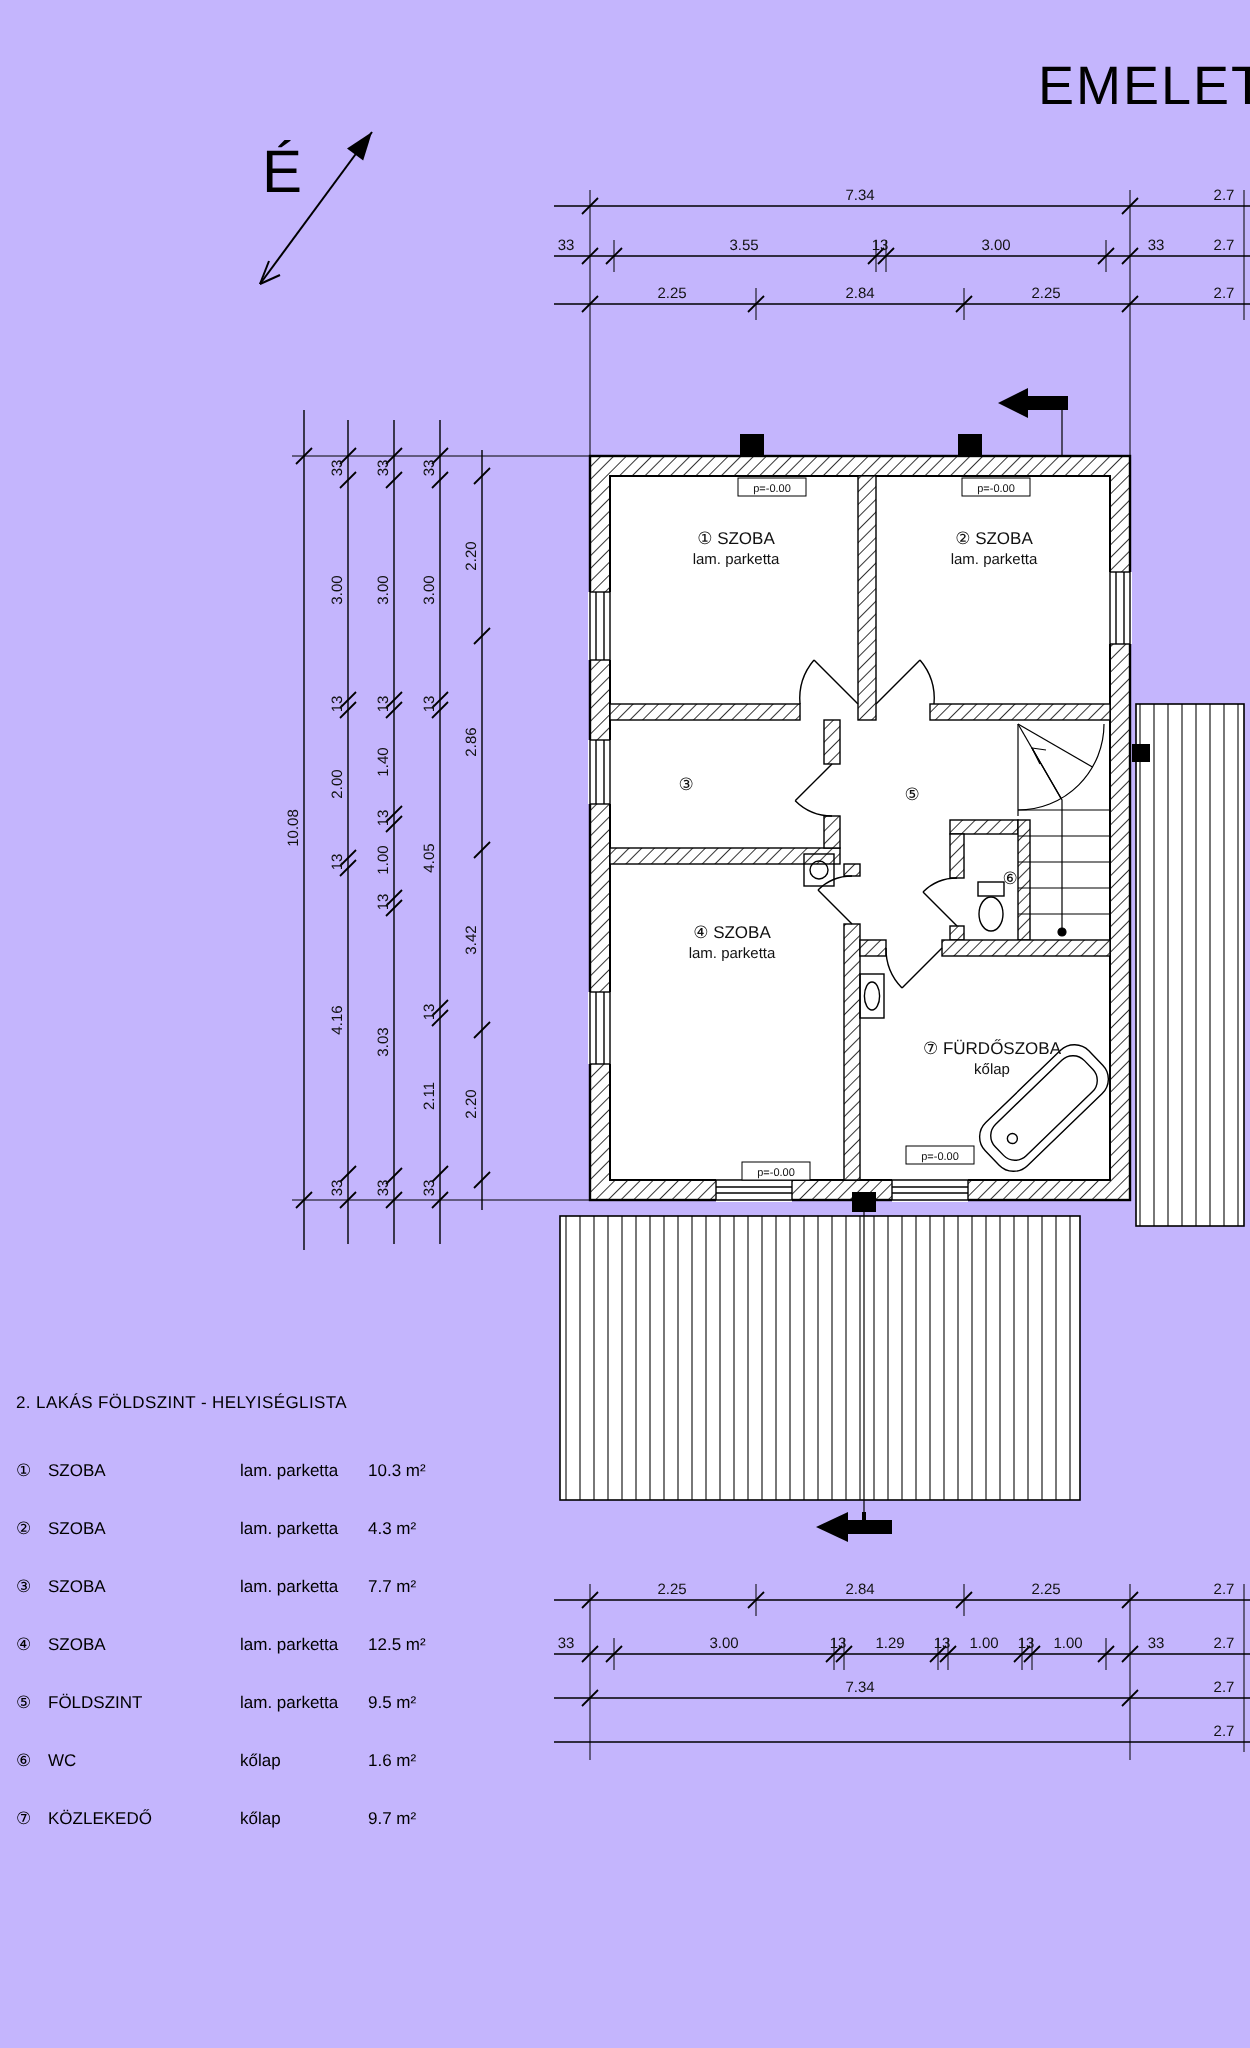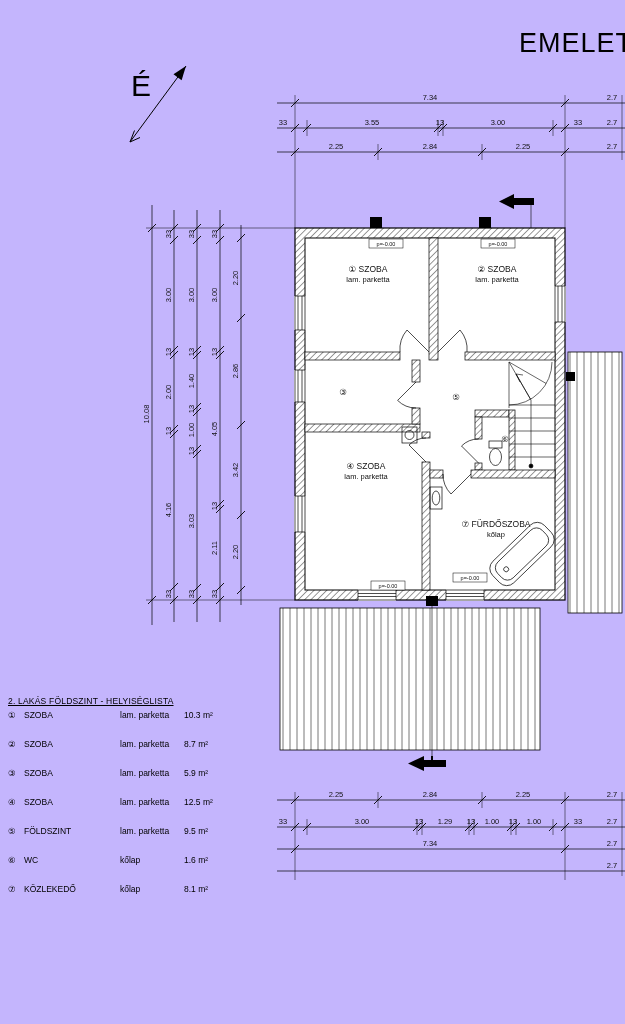--- a/index.html
+++ b/index.html
@@ -6,21 +6,21 @@
   .canvas{position:relative;width:625px;height:1024px;background:#c4b5fd;overflow:hidden;
           font-family:"Liberation Sans",sans-serif;color:#000;}
   svg text{font-family:"Liberation Sans",sans-serif;fill:#111;}
   .d{font-size:7.5px;text-anchor:middle;}
   .rm{font-size:8.5px;text-anchor:middle;}
   .rm2{font-size:7.5px;text-anchor:middle;}
   .pl{font-size:5.5px;text-anchor:middle;}
   .ttl{font-size:27px;letter-spacing:1px;fill:#000;}
   .north-letter{font-size:30px;fill:#000;}
   .legend{position:absolute;left:8px;top:696px;width:218px;}
-  .legend-title{font-size:8.5px;text-decoration:underline;letter-spacing:.2px;margin-bottom:4px;}
+  .legend-title{font-size:8.5px;letter-spacing:.2px;margin-bottom:24px;}
   .lrow{display:grid;grid-template-columns:16px 96px 64px 1fr;height:29px;font-size:8.5px;align-items:start;}
 </style>
 </head>
 <body>
 
 <div class="canvas">
 
 <svg width="625" height="1024" viewBox="0 0 625 1024">
   <defs>
     <pattern id="wallHatch" width="4.5" height="4.5" patternUnits="userSpaceOnUse" patternTransform="rotate(45)">
@@ -421,27 +421,27 @@
   <div class="lrow">
     <span>①</span>
     <span>SZOBA</span>
     <span>lam. parketta</span>
     <span>10.3 m²</span>
   </div>
   <div class="lrow">
     <span>②</span>
     <span>SZOBA</span>
     <span>lam. parketta</span>
-    <span>8.7 m²</span>
+    <span>4.3 m²</span>
   </div>
   <div class="lrow">
     <span>③</span>
     <span>SZOBA</span>
     <span>lam. parketta</span>
-    <span>5.9 m²</span>
+    <span>7.7 m²</span>
   </div>
   <div class="lrow">
     <span>④</span>
     <span>SZOBA</span>
     <span>lam. parketta</span>
     <span>12.5 m²</span>
   </div>
   <div class="lrow">
     <span>⑤</span>
     <span>FÖLDSZINT</span>
@@ -451,17 +451,17 @@
   <div class="lrow">
     <span>⑥</span>
     <span>WC</span>
     <span>kőlap</span>
     <span>1.6 m²</span>
   </div>
   <div class="lrow">
     <span>⑦</span>
     <span>KÖZLEKEDŐ</span>
     <span>kőlap</span>
-    <span>8.1 m²</span>
+    <span>9.7 m²</span>
   </div>
 </div>
 
 </div>
 
 </body></html>

